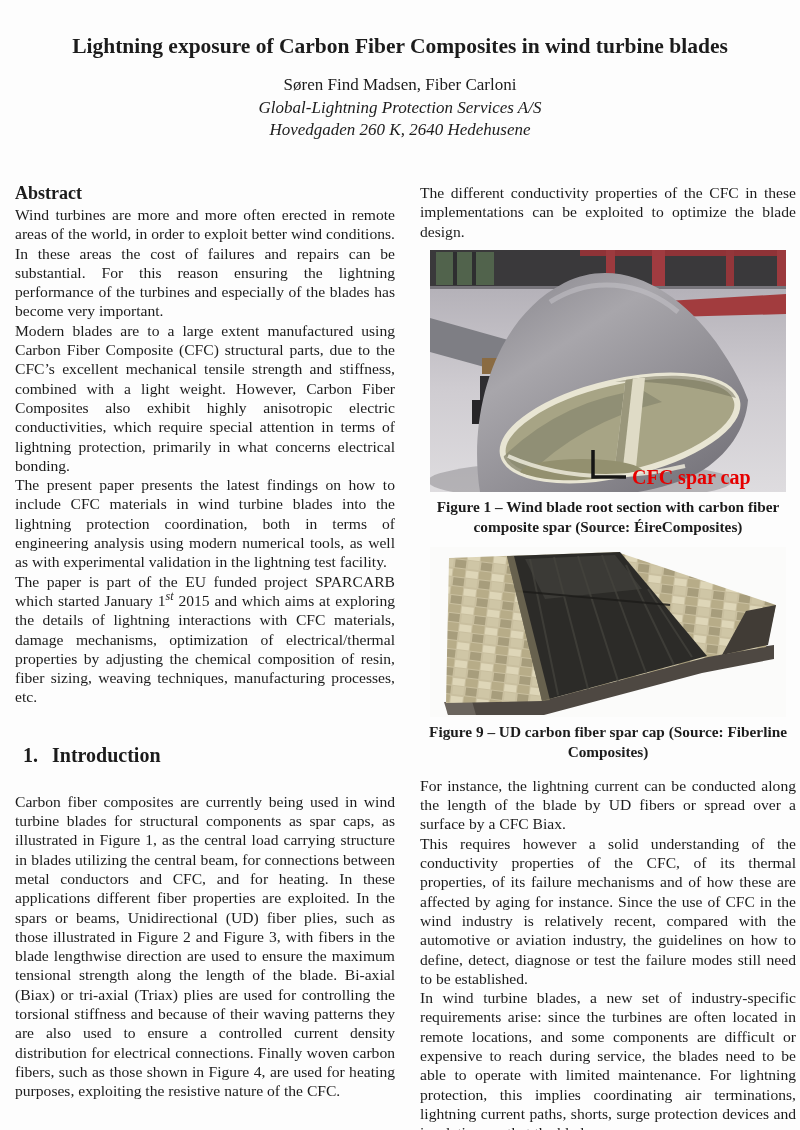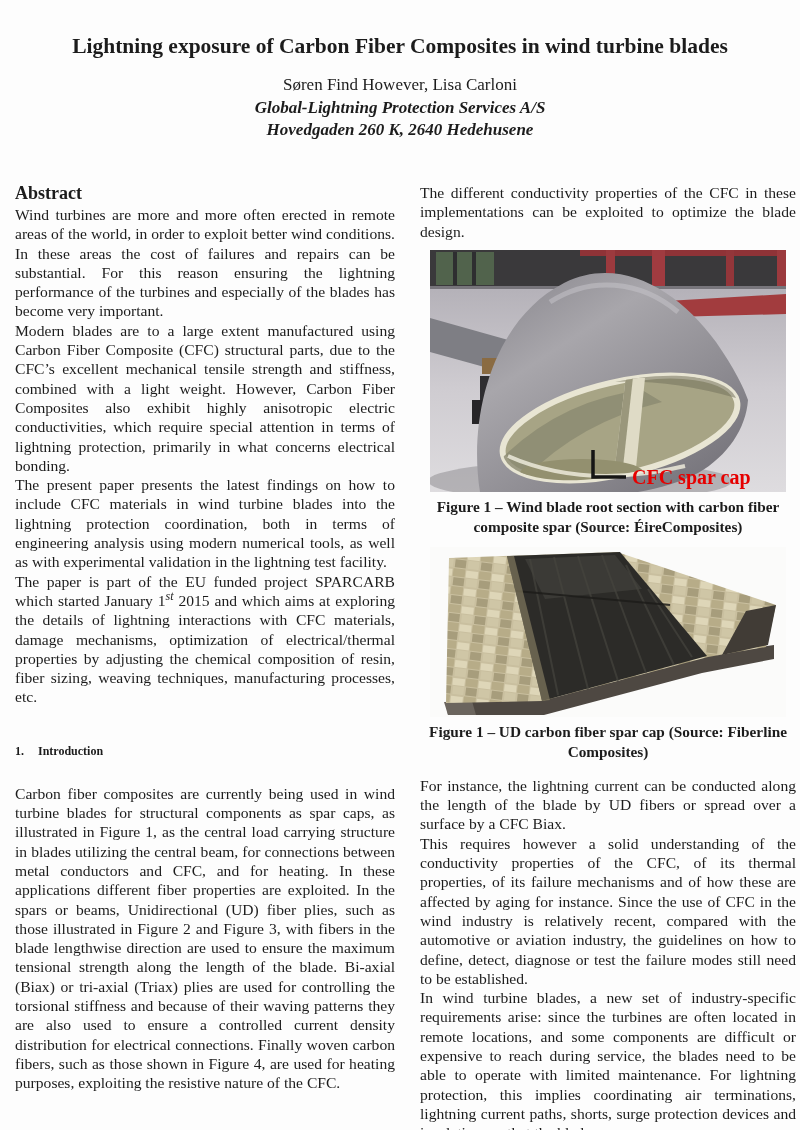--- a/index.html
+++ b/index.html
@@ -6,47 +6,47 @@
   .page{
     position:relative; width:800px; height:1130px; overflow:hidden;
     background:#fdfdfd; color:#1c1c1c;
     font-family:"Liberation Serif", serif;
   }
   .title{
     text-align:center; font-weight:bold; font-size:21.5px; line-height:26px;
     margin:0; padding-top:33px;
   }
   .byline{ text-align:center; font-size:17px; line-height:22.5px; margin-top:15px;}
-  .byline .it{ font-style:italic;font-weight:bold; }
+  .byline .it{ font-style:italic; }
   .columns{ position:absolute; top:183px; left:0; width:800px; }
   .col-left{ position:absolute; left:15px; width:380px; }
   .col-right{ position:absolute; left:420px; width:376px; }
   p.body{ margin:0; font-size:15.6px; line-height:19.3px; text-align:justify; }
   sup{ font-size:12px; line-height:0;font-style:italic; }
   h2.hd{ font-size:18px; margin:0 0 1px 0; }
-  h2.sect{ font-size:12px; margin:37px 0 25px 0; }
+  h2.sect{ font-size:20px; margin:37px 0 25px 8px; }
   h2.sect .num{ margin-right:14px; }
   figure{ margin:0; }
   .fig-wrap{ margin-top:9px; text-align:center; }
   .caption{
     font-weight:bold; font-size:15.3px; line-height:20.5px;
     text-align:center; margin:5px 6px 0 6px;
   }
   .photo{ display:block; margin:0 auto; }
   svg text.annot{ font-family:"Liberation Serif", serif; font-weight:bold; }
 </style>
 </head>
 <body>
 
 <div class="page">
 
   <h1 class="title">Lightning exposure of Carbon Fiber Composites in wind turbine blades</h1>
 
   <div class="byline">
-    <div>Søren Find However, Lisa Carloni</div>
+    <div>Søren Find Madsen, Fiber Carloni</div>
     <div class="it">Global-Lightning Protection Services A/S</div>
     <div class="it">Hovedgaden 260 K, 2640 Hedehusene</div>
   </div>
 
   <div class="columns">
 
     <div class="col-left">
       <h2 class="hd">Abstract</h2>
       <p class="body">Wind turbines are more and more often erected in remote areas of the world, in order to exploit better wind conditions. In these areas the cost of failures and repairs can be substantial. For this reason ensuring the lightning performance of the turbines and especially of the blades has become very important.</p>
       <p class="body">Modern blades are to a large extent manufactured using Carbon Fiber Composite (CFC) structural parts, due to the CFC’s excellent mechanical tensile strength and stiffness, combined with a light weight. However, Carbon Fiber Composites also exhibit highly anisotropic electric conductivities, which require special attention in terms of lightning protection, primarily in what concerns electrical bonding.</p>
@@ -147,21 +147,21 @@
             <path d="M 100,12 L 128,148"></path>
               <path d="M 124,10 L 158,142"></path>
             <path d="M 148,9 L 188,134"></path>
               <path d="M 172,8 L 216,126"></path>
             <path d="M 196,18 L 244,118"></path>
               <path d="M 218,42 L 262,110"></path>
           </g>
           <path d="M 86,44 L 240,58" stroke="#1c1b19" stroke-width="2" opacity="0.8"></path>
           <polygon points="77,9 84,9 120,153 112,154" fill="#8f8668" opacity="0.6"></polygon>
         </svg>
-        <figcaption class="caption">Figure 1 – UD carbon fiber spar cap (Source: Fiberline Composites)</figcaption>
+        <figcaption class="caption">Figure 9 – UD carbon fiber spar cap (Source: Fiberline Composites)</figcaption>
       </figure>
 
       <p class="body" style="margin-top:13px">For instance, the lightning current can be conducted along the length of the blade by UD fibers or spread over a surface by a CFC Biax.</p>
       <p class="body">This requires however a solid understanding of the conductivity properties of the CFC, of its thermal properties, of its failure mechanisms and of how these are affected by aging for instance. Since the use of CFC in the wind industry is relatively recent, compared with the automotive or aviation industry, the guidelines on how to define, detect, diagnose or test the failure modes still need to be established.</p>
       <p class="body">In wind turbine blades, a new set of industry-specific requirements arise: since the turbines are often located in remote locations, and some components are difficult or expensive to reach during service, the blades need to be able to operate with limited maintenance. For lightning protection, this implies coordinating air terminations, lightning current paths, shorts, surge protection devices and insulation, so that the blade can</p>
     </div>
 
   </div>
 </div>
 

